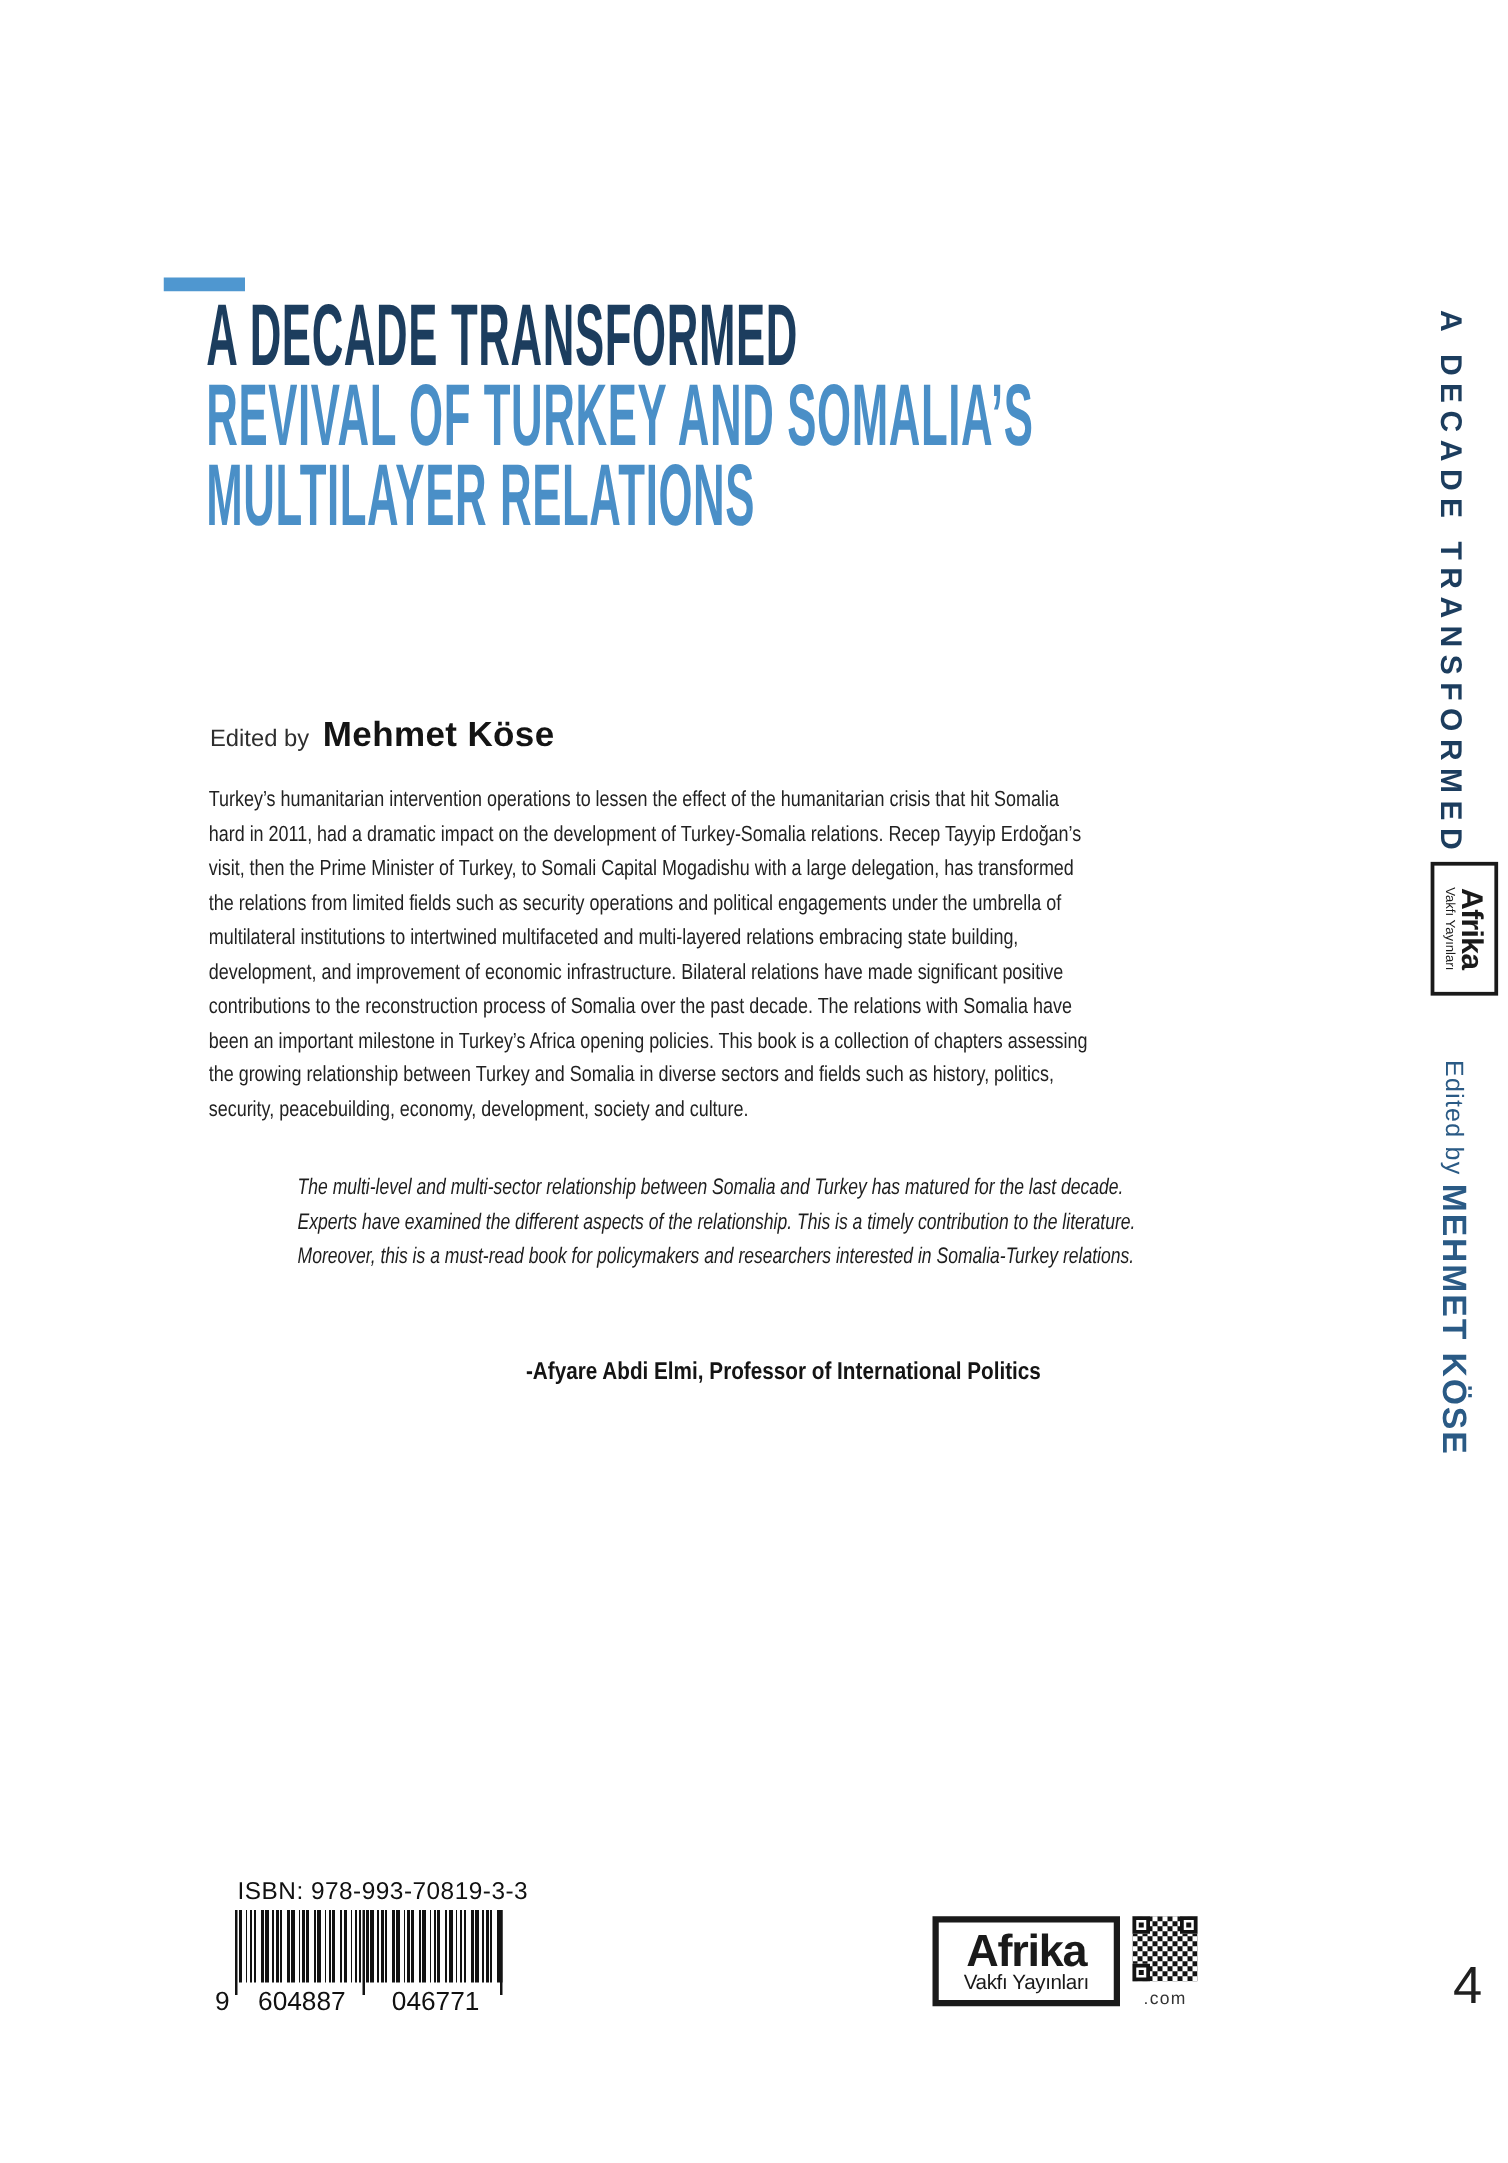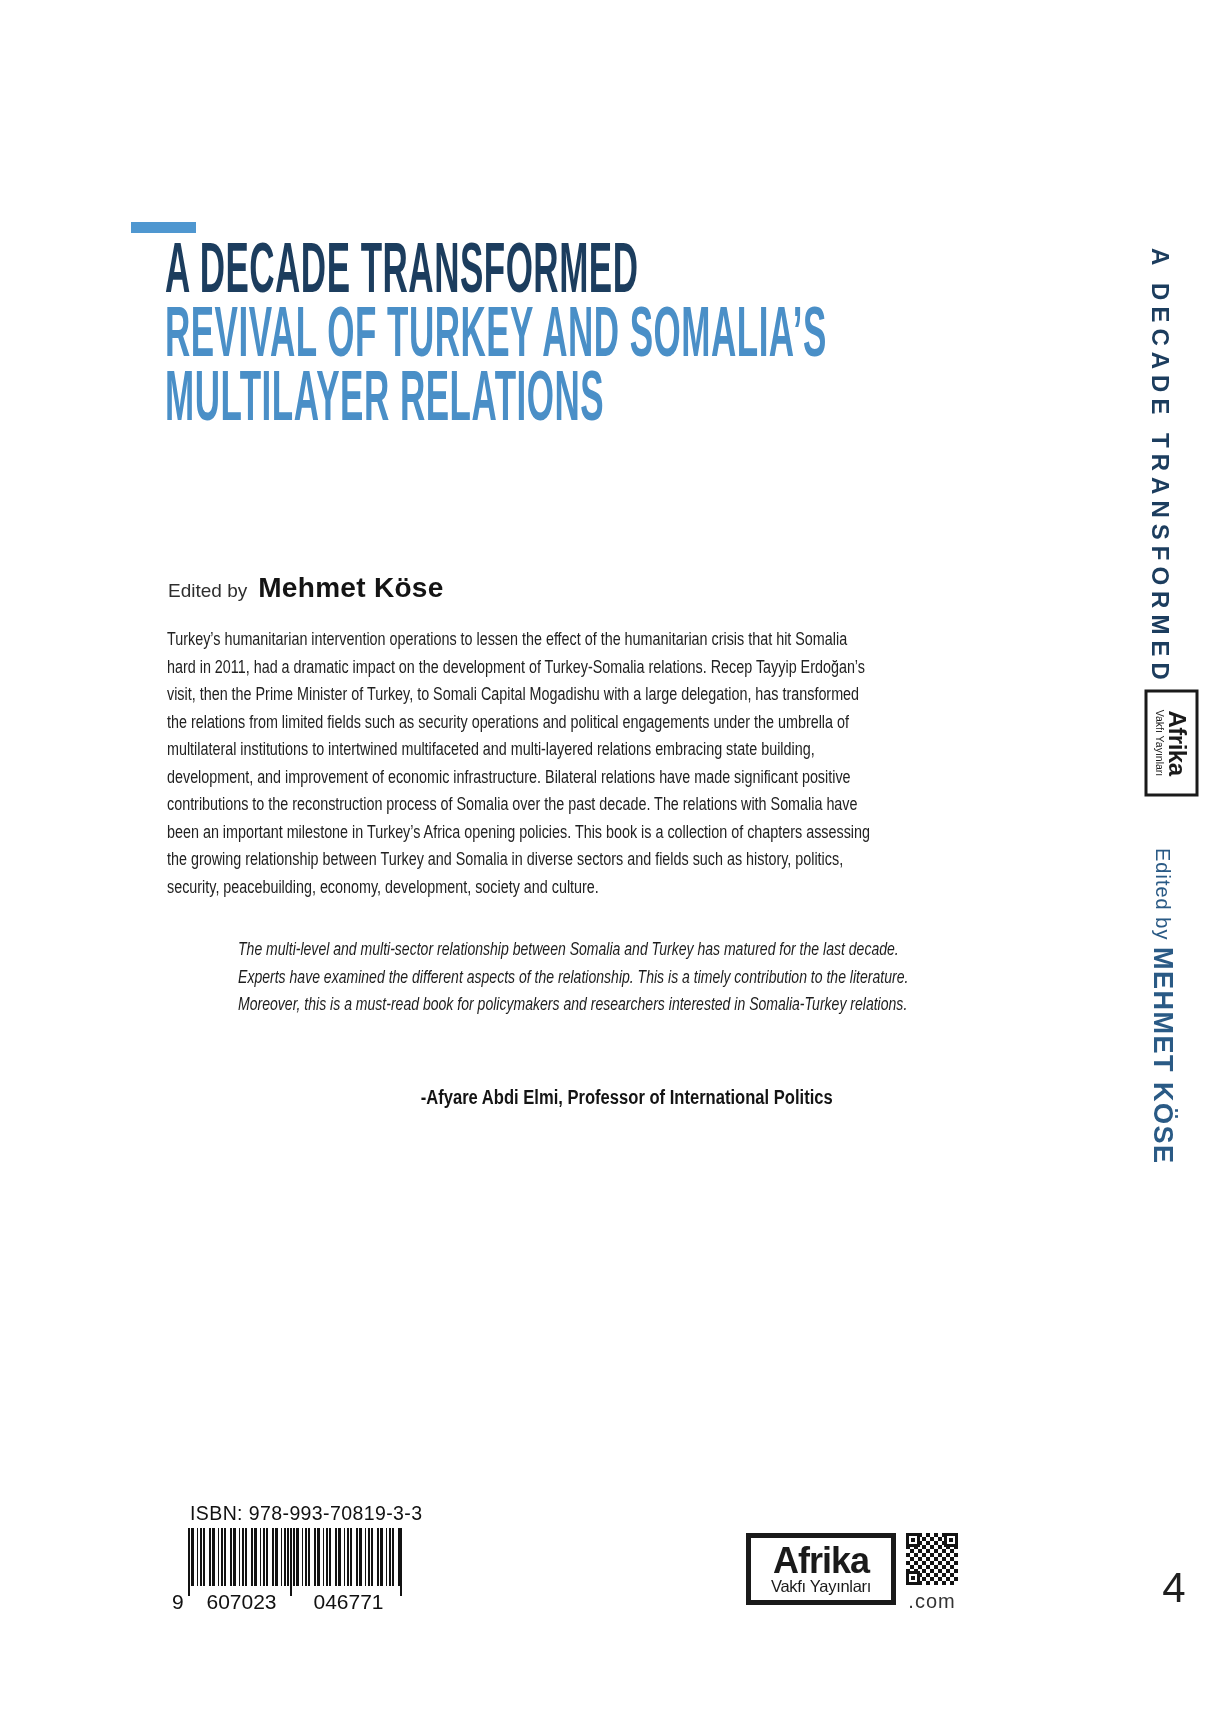--- a/index.html
+++ b/index.html
@@ -99,21 +99,21 @@
   .qr{
     position:relative;width:52px;height:52px;
     background-image:repeating-conic-gradient(#131313 0% 25%, #ffffff 0% 50%);
     background-size:8px 8px;
   }
   .qr .finder{position:absolute;width:14px;height:14px;border:3px solid #131313;background:#ffffff;box-sizing:border-box;}
   .qr .finder::after{content:"";position:absolute;left:2px;top:2px;width:4px;height:4px;background:#131313;}
   .qr .f-tl{left:0;top:0;}
   .qr .f-tr{right:0;top:0;}
   .qr .f-bl{left:0;bottom:0;}
-  .web-suffix{margin-top:5px;font-size:20px;color:#333333;letter-spacing:1px;}
+  .web-suffix{margin-top:5px;font-size:14px;color:#333333;letter-spacing:1px;}
   
   .spine-title{
     position:absolute;left:1146px;top:248px;
     writing-mode:vertical-rl;
     font-weight:bold;font-size:24px;letter-spacing:6px;
     color:#1c3d5e;white-space:nowrap;
   }
   .spine-logo-rot{
     position:absolute;left:1118px;top:716px;width:107px;height:54px;
     transform:rotate(90deg);
@@ -181,21 +181,21 @@
   <div class="isbn-label">ISBN: 978-993-70819-3-3</div>
 
   <div class="barcode">
     <div class="bars">
       <div class="guard g-left"></div>
       <div class="guard g-mid"></div>
       <div class="guard g-right"></div>
     </div>
     <div class="digits">
       <span class="d-first">9</span>
-      <span class="d-group">607023</span>
+      <span class="d-group">604887</span>
       <span class="d-group">046771</span>
     </div>
   </div>
 
   <div class="publisher">
     <div class="logo-box">
       <div class="logo-name">Afrika</div>
       <div class="logo-subname">Vakfı Yayınları</div>
     </div>
     <div class="qr-col">

